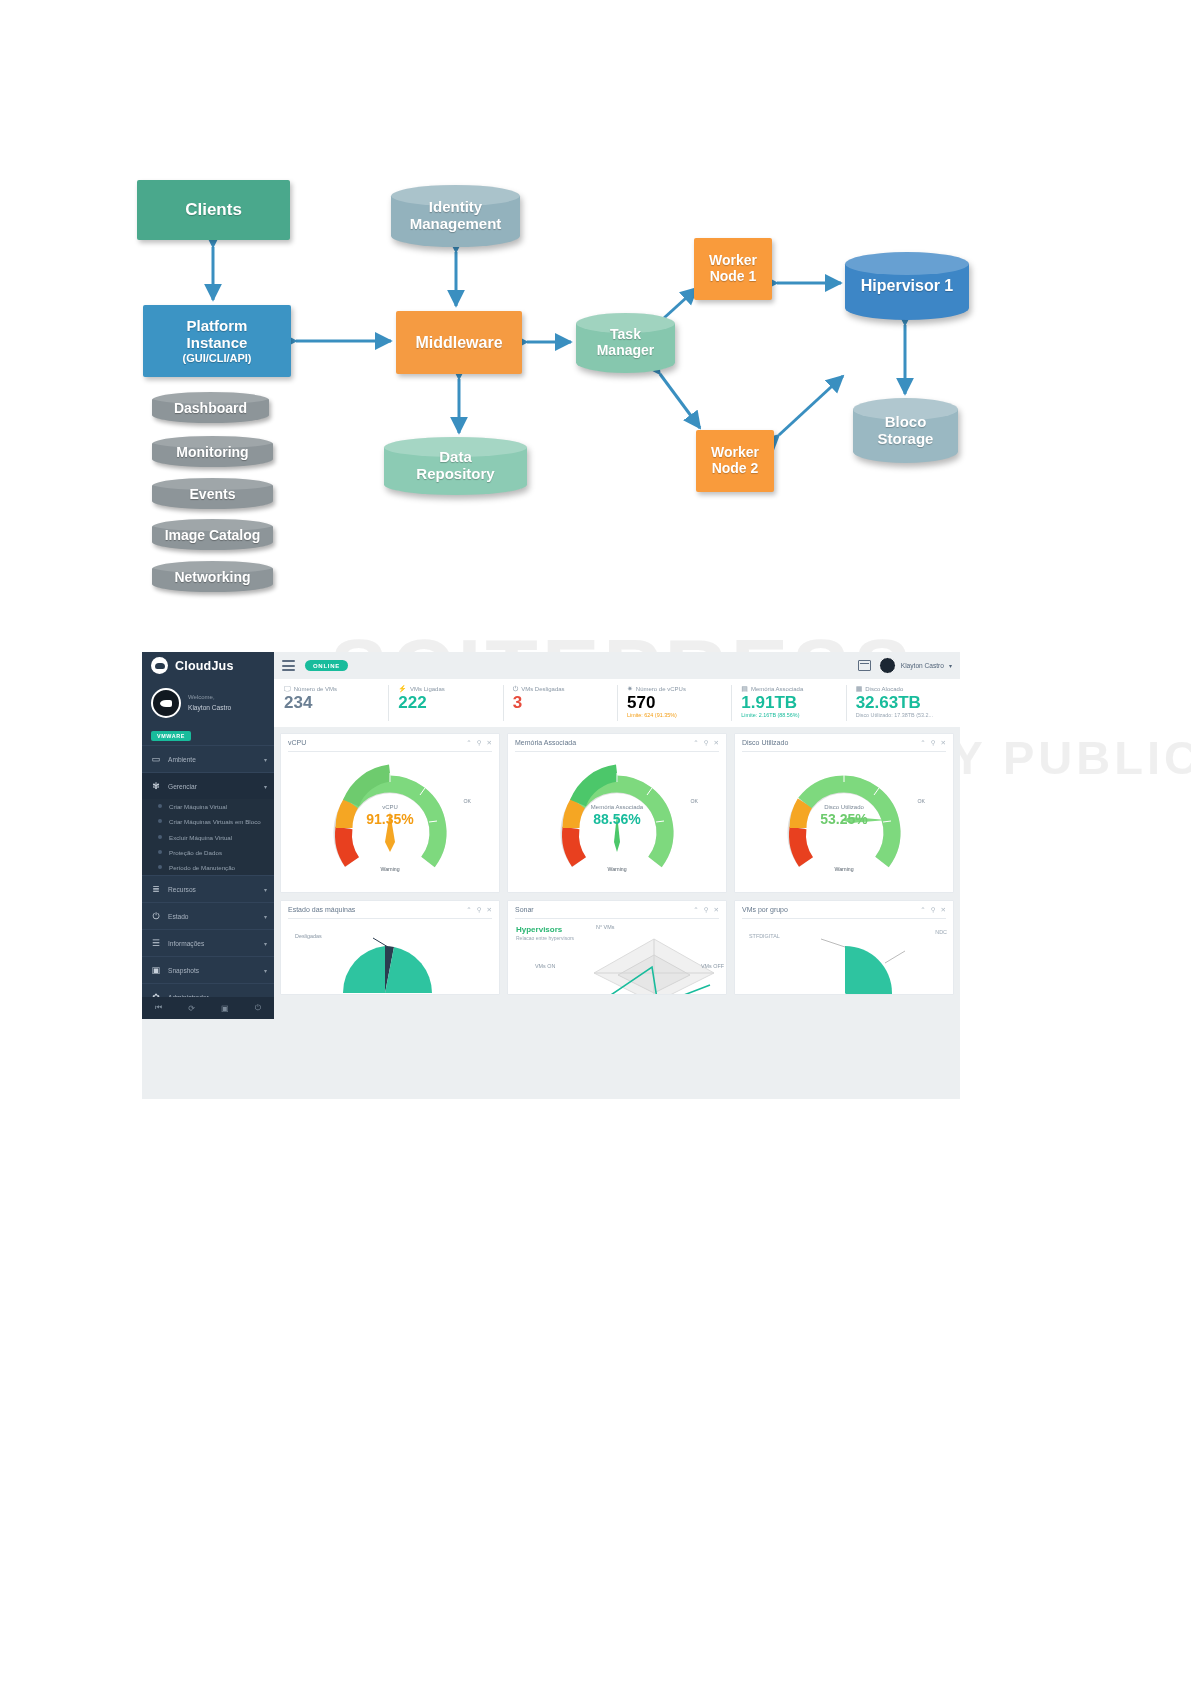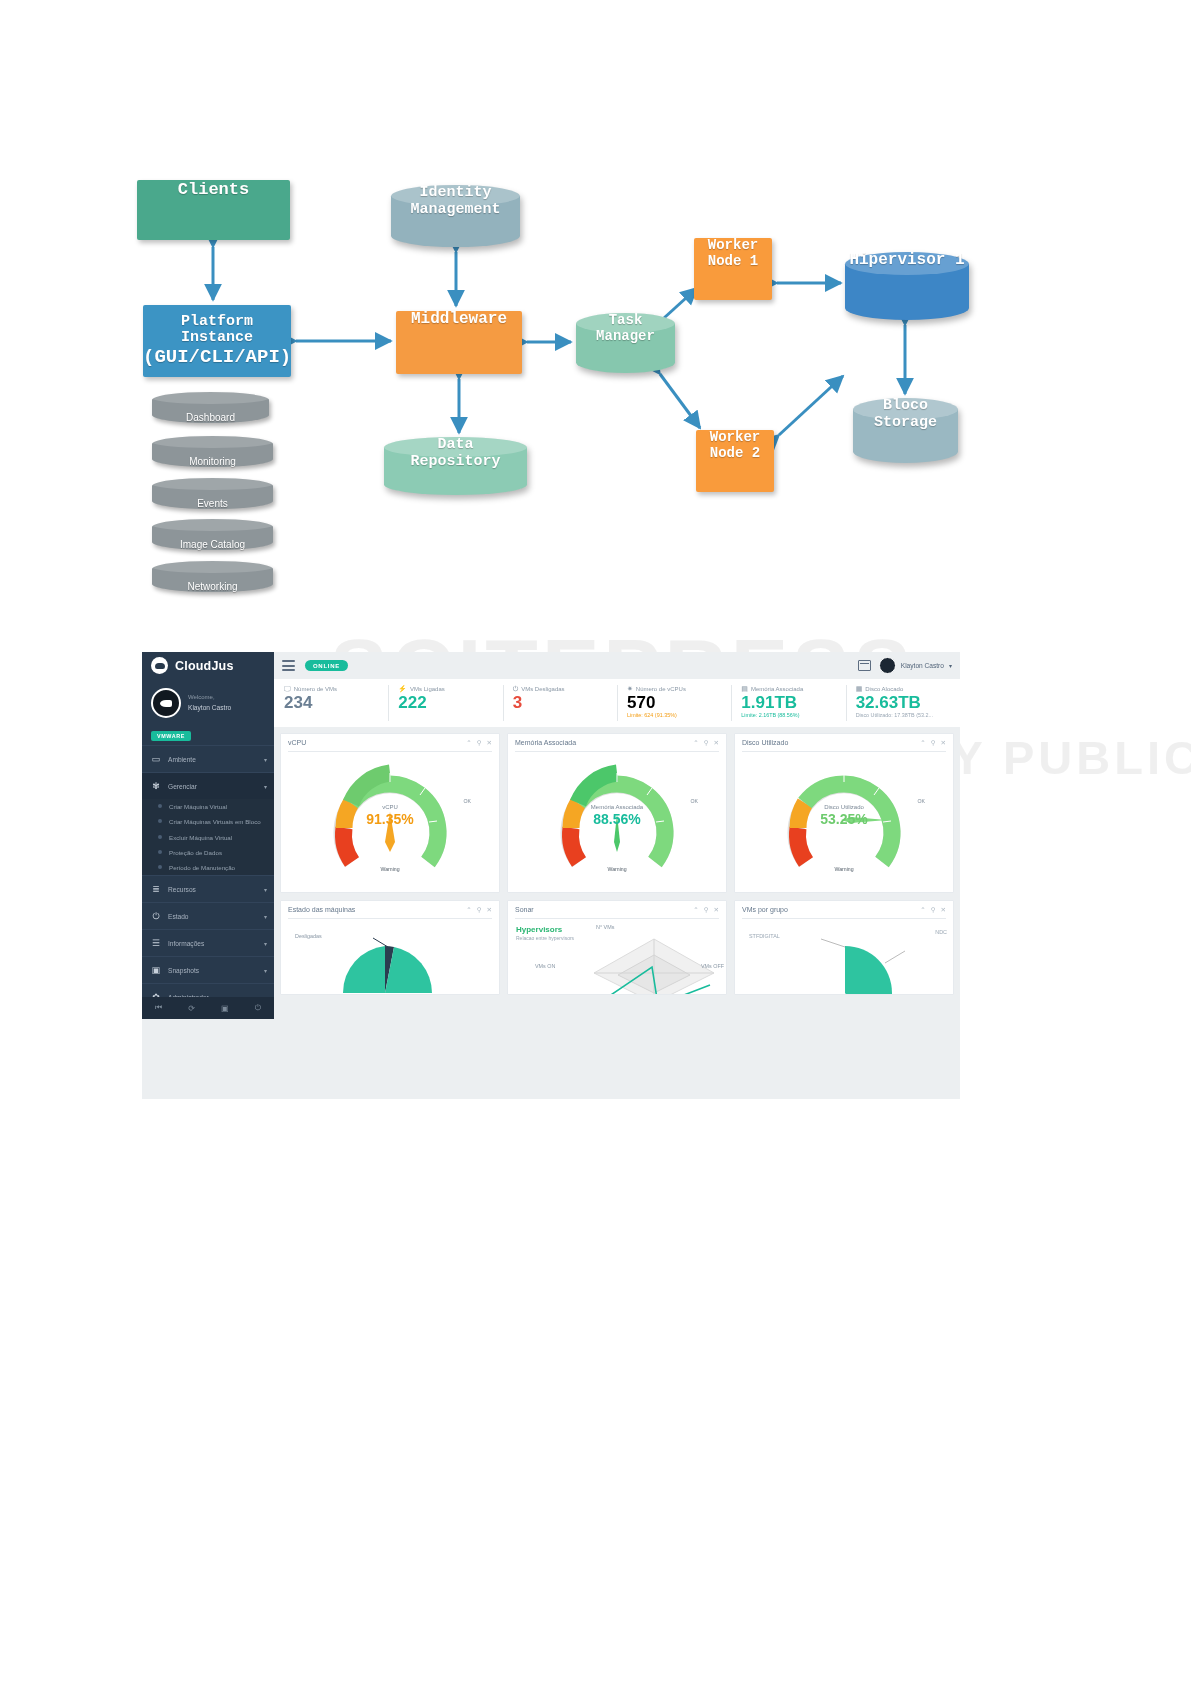--- a/index.html
+++ b/index.html
@@ -1,43 +1,43 @@
 <!DOCTYPE html>
 <html><head>
 <meta charset="utf-8">
 <style>
   html,body{margin:0;padding:0;}
   body{width:1191px;height:1684px;background:#fff;font-family:"Liberation Sans",sans-serif;position:relative;overflow:hidden;}
 
   
   #arch{position:absolute;left:0;top:0;width:1191px;height:620px;}
-  .node{position:absolute;box-sizing:border-box;display:flex;justify-content:center;
+  .node{position:absolute;box-sizing:border-box;display:flex;align-items:center;justify-content:center;
         text-align:center;color:#fff;font-weight:bold;line-height:1.12;
-        text-shadow:0 1px 1px rgba(0,0,0,.25);font-family:Liberation Mono, monospace;}
+        text-shadow:0 1px 1px rgba(0,0,0,.25);}
   .rect{border-radius:2px;box-shadow:2px 3px 5px rgba(0,0,0,.25);}
   
   .cyl{border-radius:50% / 18%;box-shadow:2px 4px 6px rgba(0,0,0,.28);}
   .cyl:before{content:"";position:absolute;left:0;right:0;top:0;height:34%;
               border-radius:50% / 50%;background:rgba(255,255,255,.22);pointer-events:none;}
 
   #n-clients{left:137px;top:180px;width:153px;height:60px;background:#4aa88c;font-size:17px;}
   #n-platform{left:143px;top:305px;width:148px;height:72px;background:#3c94c4;font-size:15px;flex-direction:column;}
-  #n-platform .sub{font-size:19px;font-weight:bold;}
+  #n-platform .sub{font-size:11px;font-weight:bold;}
   #n-idm{left:391px;top:185px;width:129px;height:62px;background:#93b2bd;font-size:15px;}
   #n-mw{left:396px;top:311px;width:126px;height:63px;background:#f59b42;font-size:16px;}
   #n-data{left:384px;top:437px;width:143px;height:58px;background:#8ccbb4;font-size:15px;}
   #n-task{left:576px;top:313px;width:99px;height:60px;background:#86c7ae;font-size:14px;}
   #n-w1{left:694px;top:238px;width:78px;height:62px;background:#f99b3c;font-size:14px;}
   #n-w2{left:696px;top:430px;width:78px;height:62px;background:#f99b3c;font-size:14px;}
   #n-hyp{left:845px;top:252px;width:124px;height:68px;background:#3d86c6;font-size:16px;}
   #n-block{left:853px;top:398px;width:105px;height:65px;background:#9ab8c2;font-size:15px;}
 
   .sb{position:absolute;background:#8d9599;border-radius:50% / 26%;
-      box-shadow:2px 3px 4px rgba(0,0,0,.3);color:#fff;font-size:10px;font-weight:normal;
-      display:flex;align-items:flex-end;justify-content:center;text-align:center;
+      box-shadow:2px 3px 4px rgba(0,0,0,.3);color:#fff;font-size:14px;font-weight:bold;
+      display:flex;align-items:center;justify-content:center;text-align:center;
       text-shadow:0 1px 1px rgba(0,0,0,.3);}
   .sb:before{content:"";position:absolute;left:0;right:0;top:0;height:40%;
              border-radius:50% / 50%;background:rgba(255,255,255,.16);}
   #sb0{left:152px;top:392px;width:117px;height:31px;}
   #sb1{left:152px;top:436px;width:121px;height:31px;}
   #sb2{left:152px;top:478px;width:121px;height:31px;}
   #sb3{left:152px;top:519px;width:121px;height:31px;}
   #sb4{left:152px;top:561px;width:121px;height:31px;}
 
   #arch svg.arrows{position:absolute;left:0;top:0;width:1191px;height:620px;overflow:visible;}

